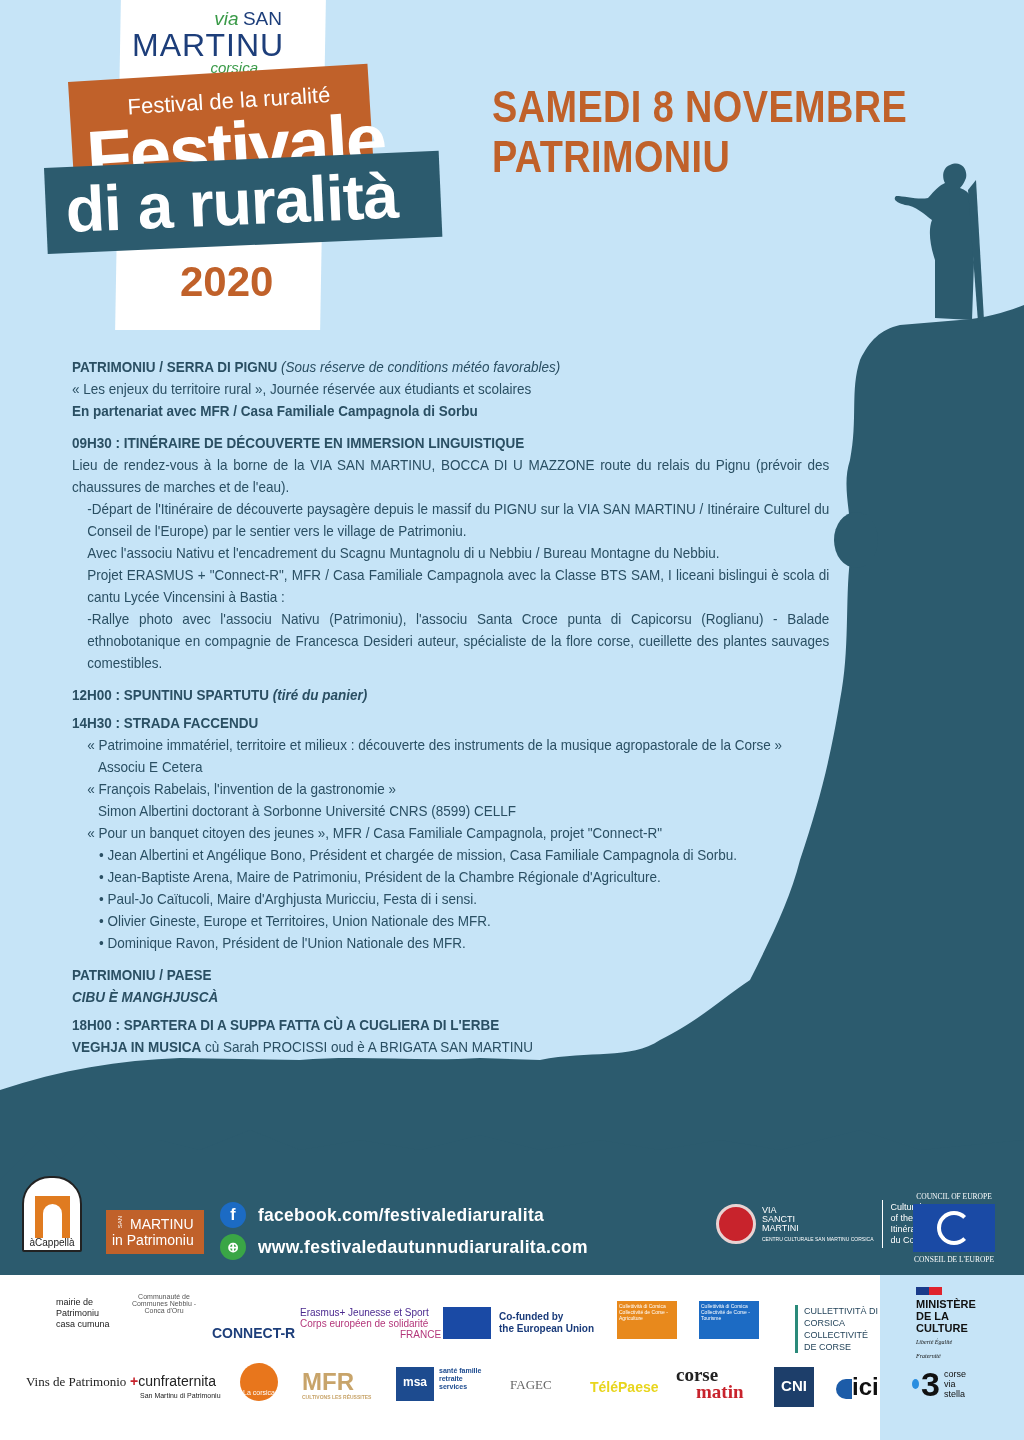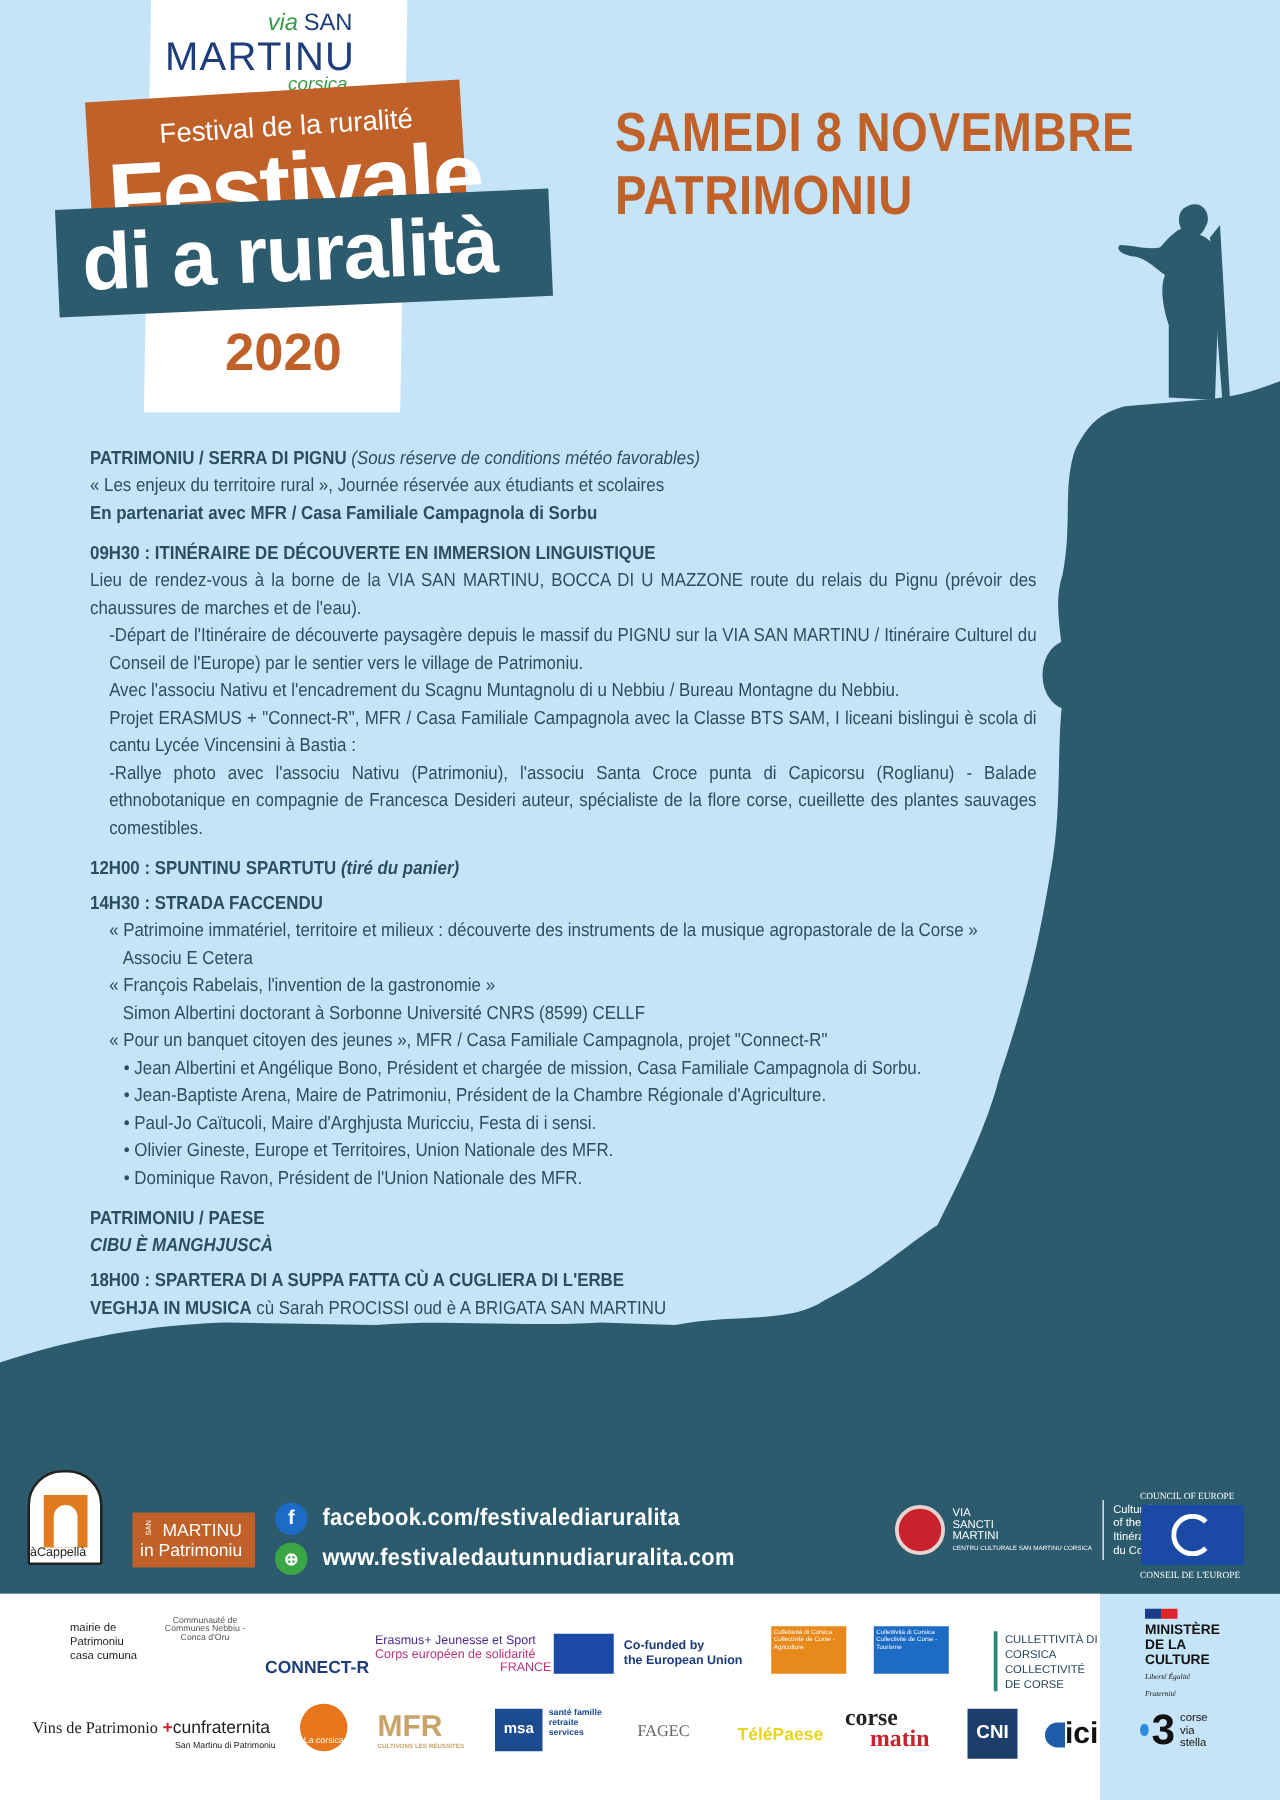--- a/index.html
+++ b/index.html
@@ -6,21 +6,21 @@
   body { width: 1024px; height: 1440px; position: relative; overflow: hidden; background: #c6e4f7; font-family: "Liberation Sans Narrow", "Liberation Sans", sans-serif; color: #2a4f63; }
   .poster { position: absolute; left: 0; top: 0; width: 1024px; height: 1275px; background: #c6e4f7; overflow: hidden; }
   
   .silhouette { position: absolute; left: 0; top: 0; width: 1024px; height: 1275px; }
   
   .logo-strip { position: absolute; left: 118px; top: 0; width: 205px; height: 330px; background: #ffffff; transform: skewX(-1deg); }
   .via-logo { position: absolute; left: 132px; top: 8px; width: 150px; text-align: right; }
   .via-logo .via { font-style: italic; color: #3a9a48; font-size: 19px; font-family: "Liberation Sans", sans-serif; }
   .via-logo .san { color: #1d3e7a; font-size: 19px; font-family: "Liberation Sans", sans-serif; }
   .via-logo .martinu { display: block; color: #1d3e7a; font-size: 32px; font-family: "Liberation Sans", sans-serif; line-height: 30px; letter-spacing: 1px; }
-  .via-logo .corsica { display: block; color: #3a9a48; font-style: italic; font-size: 15px; font-family: "Liberation Sans", sans-serif; line-height: 15px; margin-right: 4px; }
+  .via-logo .corsica { display: block; color: #3a9a48; font-style: italic; font-size: 15px; font-family: "Liberation Sans", sans-serif; line-height: 15px; margin-right: 24px; }
   .orange-band { position: absolute; left: 68px; top: 82px; width: 300px; height: 115px; background: #c0612a; transform: rotate(-3.5deg); transform-origin: left top; }
   .orange-band .subtitle { position: absolute; left: 58px; top: 16px; color: #fff; font-size: 22px; font-family: "Liberation Sans", sans-serif; }
   .orange-band .big { position: absolute; left: 14px; top: 34px; color: #fff; font-size: 74px; font-weight: bold; font-family: "Liberation Sans", sans-serif; letter-spacing: -2px; }
   .blue-band { position: absolute; left: 44px; top: 168px; width: 395px; height: 86px; background: #2c5b6e; transform: rotate(-2.5deg); transform-origin: left top; }
   .blue-band .big2 { position: absolute; left: 20px; top: 6px; color: #fff; font-size: 64px; font-weight: bold; font-family: "Liberation Sans", sans-serif; letter-spacing: -1px; }
   .year { position: absolute; left: 180px; top: 258px; color: #c0612a; font-size: 42px; font-weight: bold; font-family: "Liberation Sans", sans-serif; }
   .date-block { position: absolute; left: 492px; top: 82px; color: #c0612a; font-weight: bold; font-size: 44px; line-height: 50px; font-family: "Liberation Sans Narrow", "Liberation Sans", sans-serif; transform: scaleX(0.86); transform-origin: left top; letter-spacing: 0.5px; }
   
   .content { position: absolute; left: 72px; top: 356px; width: 758px; font-size: 15px; line-height: 22px; color: #2a4f63; }
   .content p { margin: 0; }
@@ -29,36 +29,36 @@
   .gap { height: 10px; }
   .gap-s { height: 6px; }
   .indent { padding-left: 17px; }
   .indent2 { padding-left: 30px; }
   .just { text-align: justify; }
   .content .narrow { transform: scaleX(0.9); transform-origin: left top; width: 111%; }
   
   .logo-acappella { position: absolute; left: 22px; top: 1176px; width: 60px; height: 76px; background: #fff; border: 2px solid #222; border-radius: 28px 28px 2px 2px; }
   .logo-acappella .arch { position: absolute; left: 11px; top: 18px; width: 35px; height: 42px; background: #e07b20; }
   .logo-acappella .arch-in { position: absolute; left: 19px; top: 26px; width: 19px; height: 34px; background: #fff; border-radius: 10px 10px 0 0; }
-  .logo-acappella .lbl { position: absolute; left: 0; bottom: 2px; width: 100%; font-size: 10px; font-family: "Liberation Sans", sans-serif; color: #222; }
+  .logo-acappella .lbl { position: absolute; left: 0; bottom: 2px; width: 100%; text-align: center; font-size: 10px; font-family: "Liberation Sans", sans-serif; color: #222; }
   .logo-sanmartinu { position: absolute; left: 106px; top: 1210px; width: 98px; height: 44px; background: #c0612a; color: #fff; font-family: "Liberation Sans", sans-serif; font-size: 14px; line-height: 16px; padding: 6px 6px; }
   .logo-sanmartinu .small { font-size: 6px; writing-mode: vertical-rl; transform: rotate(180deg); display: inline-block; vertical-align: top; margin-right: 2px; }
   .social { position: absolute; left: 220px; top: 1200px; }
   .social-row { display: flex; align-items: center; height: 30px; margin-bottom: 2px; }
   .social-icon { width: 26px; height: 26px; border-radius: 50%; display: flex; align-items: center; justify-content: center; color: #fff; font-weight: bold; font-family: "Liberation Sans", sans-serif; font-size: 16px; margin-right: 12px; }
   .fb { background: #1c6bc4; }
   .web { background: #3aa646; font-size: 14px; }
   .social-text { color: #fff; font-weight: bold; font-size: 19px; font-family: "Liberation Sans", sans-serif; letter-spacing: 0.3px; transform: scaleX(0.92); transform-origin: left center; }
   .vsm { position: absolute; left: 716px; top: 1200px; display: flex; align-items: center; }
   .vsm-seal { width: 40px; height: 40px; border-radius: 50%; background: #c8232c; border: 3px solid #e8d3d3; }
   .vsm-text { color: #fff; font-size: 9px; line-height: 9px; margin-left: 6px; font-family: "Liberation Sans", sans-serif; }
   .vsm-sub { font-size: 5px; line-height: 6px; display: block; margin-top: 3px; }
   .divider-v { width: 1px; height: 48px; background: #fff; margin: 0 8px; }
   .cr-text { color: #fff; font-size: 9px; line-height: 11px; font-family: "Liberation Sans", sans-serif; }
-  .coe { position: absolute; left: 912px; top: 1192px; width: 84px; text-align: left; color: #fff; font-family: "Liberation Serif", serif; font-size: 7.5px; }
+  .coe { position: absolute; left: 912px; top: 1192px; width: 84px; text-align: center; color: #fff; font-family: "Liberation Serif", serif; font-size: 7.5px; }
   .coe-flag { width: 82px; height: 48px; background: #1a4aa5; margin: 3px auto; position: relative; }
   .coe-flag .c { position: absolute; left: 24px; top: 7px; width: 34px; height: 34px; border: 4px solid #fff; border-radius: 50%; border-right-color: transparent; }
   
   .partners { position: absolute; left: 0; top: 1275px; width: 880px; height: 165px; background: #ffffff; }
   .plogo { position: absolute; font-family: "Liberation Sans", sans-serif; color: #222; }
 </style>
 </head>
 <body>
 
 <div class="poster">

